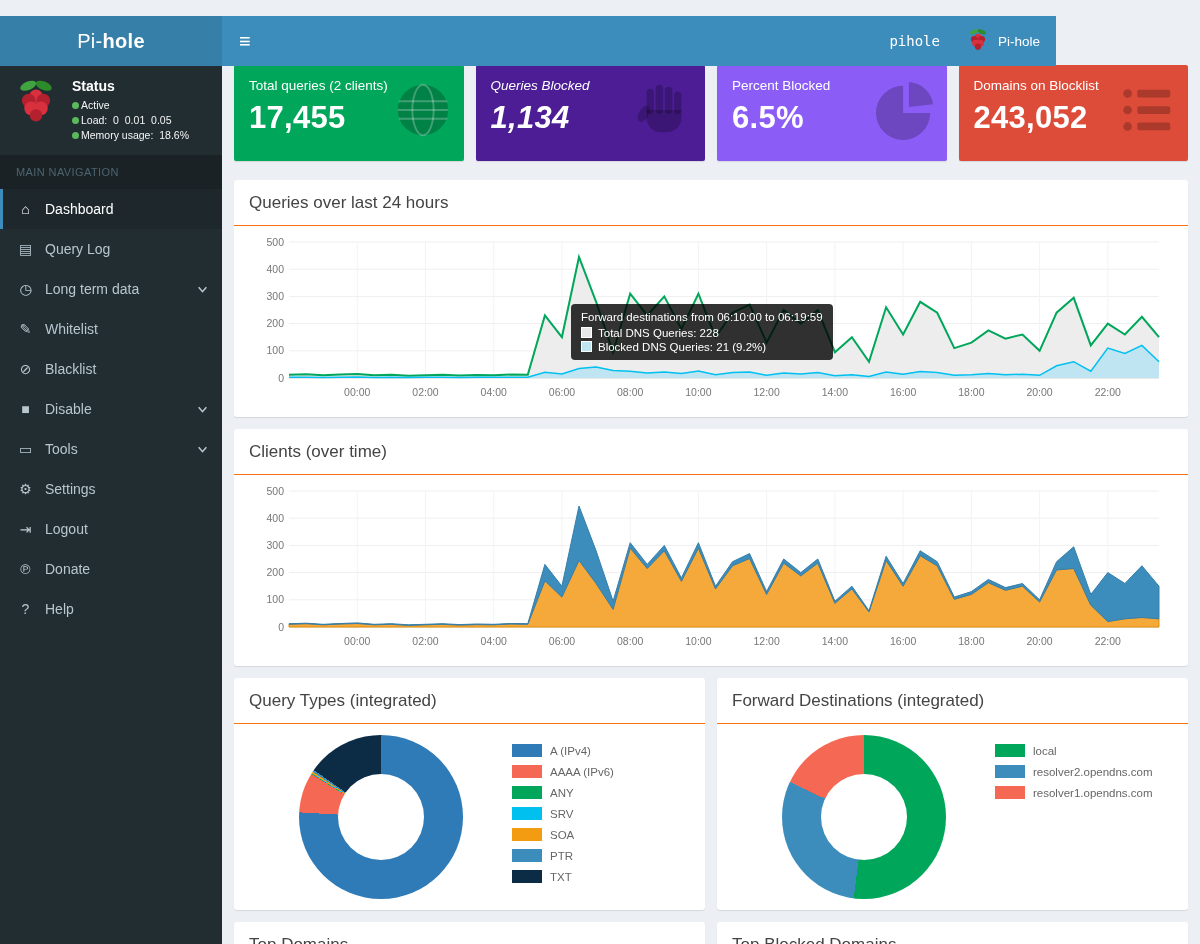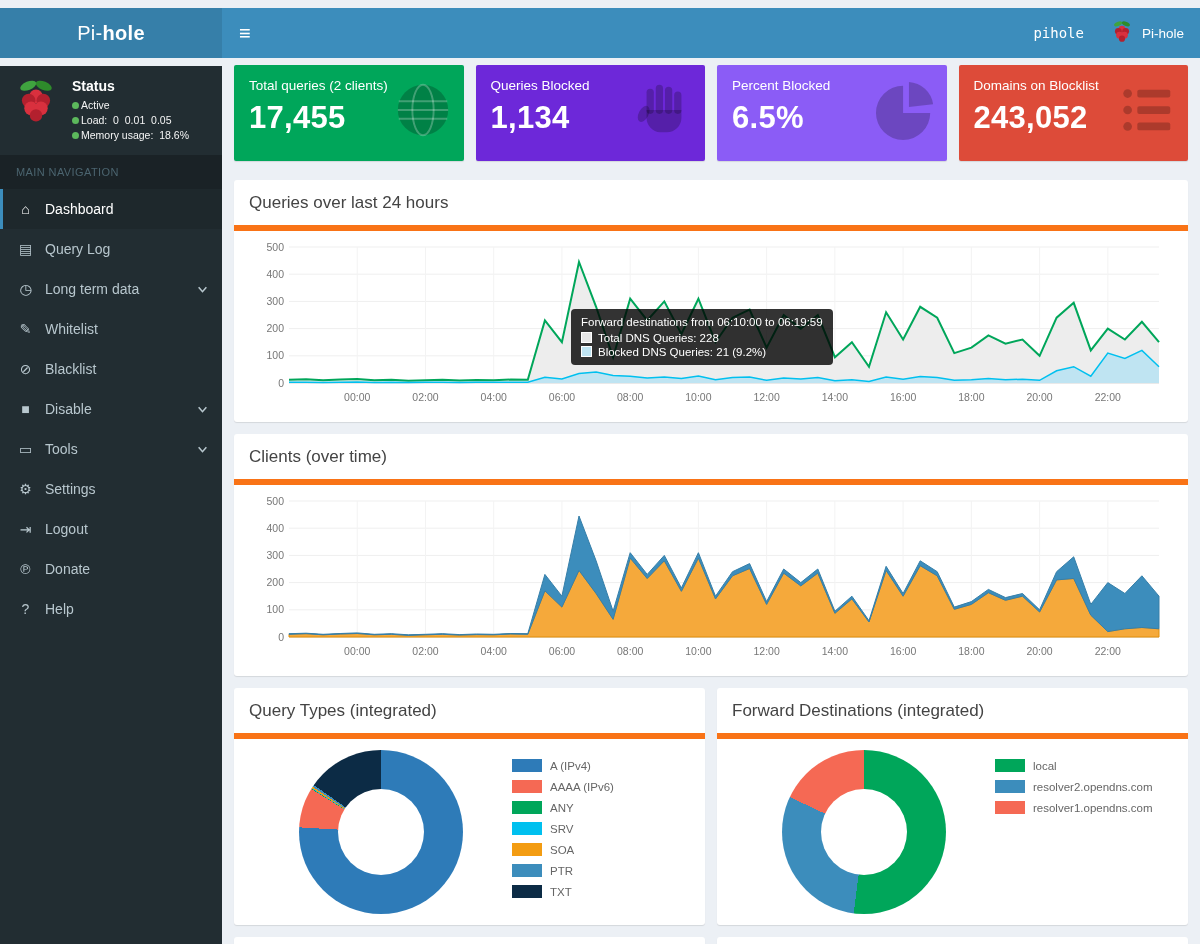--- a/index.html
+++ b/index.html
@@ -1,21 +1,21 @@
 <!DOCTYPE html>
 <html><head>
 <meta charset="utf-8">
 <style>
   *{margin:0;padding:0;box-sizing:border-box}
   html,body{width:1200px;height:944px;overflow:hidden}
   body{font-family:"Liberation Sans","DejaVu Sans",sans-serif;background:#ecf0f5;font-size:14px}
   svg{font-family:"Liberation Sans","DejaVu Sans",sans-serif}
 
   
-  .navbar{position:fixed;top:8px;left:0;width:1200px;height:50px;background:#3c8dbc;z-index:50;display:flex}
+  .navbar{position:fixed;top:16px;left:0;width:1056px;height:50px;background:#3c8dbc;z-index:50;display:flex}
   .logo{width:222px;height:50px;background:#367fa9;color:#fff;display:flex;align-items:center;justify-content:center;font-size:20px;letter-spacing:.3px;cursor:pointer}
   .logo b{font-weight:700}
   .nav-rest{flex:1;display:flex;align-items:center;justify-content:space-between}
   .hamburger{color:#fff;font-size:20px;padding:0 17px;height:50px;display:flex;align-items:center;cursor:pointer}
   .nav-right{display:flex;align-items:center;gap:26px;padding-right:16px;color:#fff}
   .hostname{font-family:"DejaVu Sans Mono","Liberation Mono",monospace;font-size:14px}
   .nav-user{display:flex;align-items:center;gap:8px;font-size:13.5px;cursor:pointer;height:50px}
 
   
   .sidebar{position:fixed;top:66px;left:0;bottom:0;width:222px;background:#222d32;z-index:40}
@@ -32,21 +32,21 @@
 
   
   .content{margin-left:222px;margin-top:50px;padding:15px 12px 0 12px}
   .stat-row{display:flex;gap:12px;margin-bottom:19px}
   .stat-box{flex:1;height:96px;border-radius:2px;color:#fff;position:relative;padding:13px 15px;overflow:hidden;box-shadow:0 1px 1px rgba(0,0,0,.1)}
   .stat-label{font-size:13.5px}
   .stat-value{font-size:31px;font-weight:700;margin-top:7px;letter-spacing:.3px}
   .stat-icon{position:absolute;right:10px;top:14px}
 
   .panel{background:#fff;border-radius:3px;box-shadow:0 1px 1px rgba(0,0,0,.1);margin-bottom:12px}
-  .panel-header{padding:13px 15px 12px;border-bottom:6px solid #f97316;font-size:17px;color:#444}
+  .panel-header{padding:13px 15px 12px;border-bottom:1px solid #f97316;font-size:17px;color:#444}
   .panel-body{padding:8px 15px 10px;position:relative}
 
   .row-2{display:flex;gap:12px}
   .half{flex:1;min-width:0}
 
   
   .chart-tooltip{position:absolute;left:337px;top:78px;background:rgba(0,0,0,.8);color:#fff;border-radius:4px;padding:7px 10px;font-size:11.5px;white-space:nowrap;z-index:5;pointer-events:none}
   .tt-title{font-weight:400;margin-bottom:4px}
   .tt-row{display:flex;align-items:flex-start;gap:6px;margin-top:2px}
   .tt-swatch{width:11px;height:11px;border:1px solid #fff;display:inline-block;flex:none}
@@ -196,21 +196,21 @@
               <circle cx="32" cy="32" r="26" fill="rgba(0,0,0,0.22)"></circle>
               <g stroke="rgba(255,255,255,0.25)" fill="none" stroke-width="2">
                 <ellipse cx="32" cy="32" rx="11" ry="26"></ellipse>
                 <line x1="7" y1="23" x2="57" y2="23"></line>
                 <line x1="6" y1="32" x2="58" y2="32"></line>
                 <line x1="7" y1="41" x2="57" y2="41"></line>
               </g>
             </g>
           </svg></span>
       </div>
-      <div class="stat-box" style="background: #6d28d9;">
+      <div class="stat-box" style="background: #4c1d95; font-style: italic;">
         <div class="stat-label">Queries Blocked</div>
         <div class="stat-value">1,134</div>
         <span class="stat-icon"><svg width="62" height="62" viewBox="0 0 64 64">
             <g fill="rgba(0,0,0,0.22)">
               <rect x="14" y="10" width="7.5" height="26" rx="3.7"></rect>
               <rect x="23.5" y="6" width="7.5" height="30" rx="3.7"></rect>
               <rect x="33" y="8" width="7.5" height="28" rx="3.7"></rect>
               <rect x="42.5" y="13" width="7.5" height="23" rx="3.7"></rect>
               <path d="M14 32 h36 v8 a15 15 0 0 1 -15 15 h-7 a15 15 0 0 1 -14 -15 z"></path>
               <ellipse cx="11" cy="36" rx="5" ry="9" transform="rotate(28 11 36)"></ellipse>

